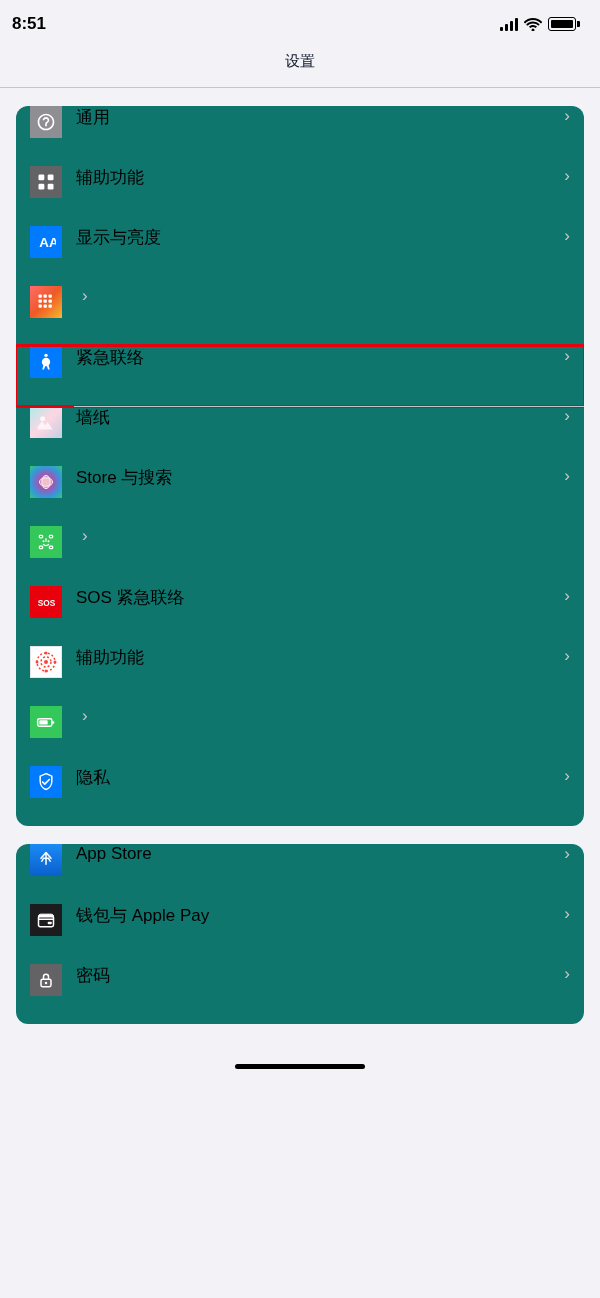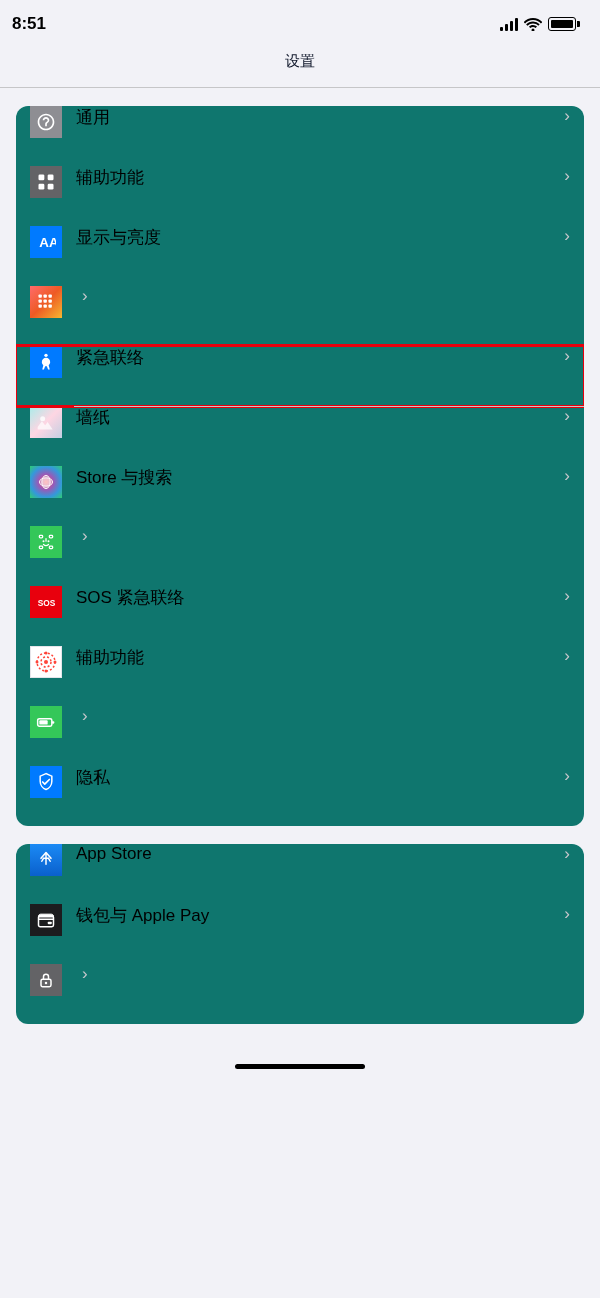--- a/index.html
+++ b/index.html
@@ -374,18 +374,19 @@
   </div>
 
   <div class="settings-row">
     <div class="row-icon" style="background:#636366;">
       <svg class="icon-svg" viewBox="0 0 24 24">
         <rect x="6" y="11" width="12" height="9" rx="2" fill="none" stroke="white" stroke-width="1.8"></rect>
         <path d="M9 11V8a3 3 0 0 1 6 0v3" stroke="white" stroke-width="1.8" fill="none" stroke-linecap="round"></path>
         <circle cx="12" cy="15.5" r="1.5" fill="white"></circle>
       </svg>
     </div>
+    <span class="row-label">密码</span>
     <span class="row-chevron">›</span>
   </div>
 
 </div>
 
 <div class="home-indicator" style="margin-top: 40px;"></div>
 
 </body></html>

